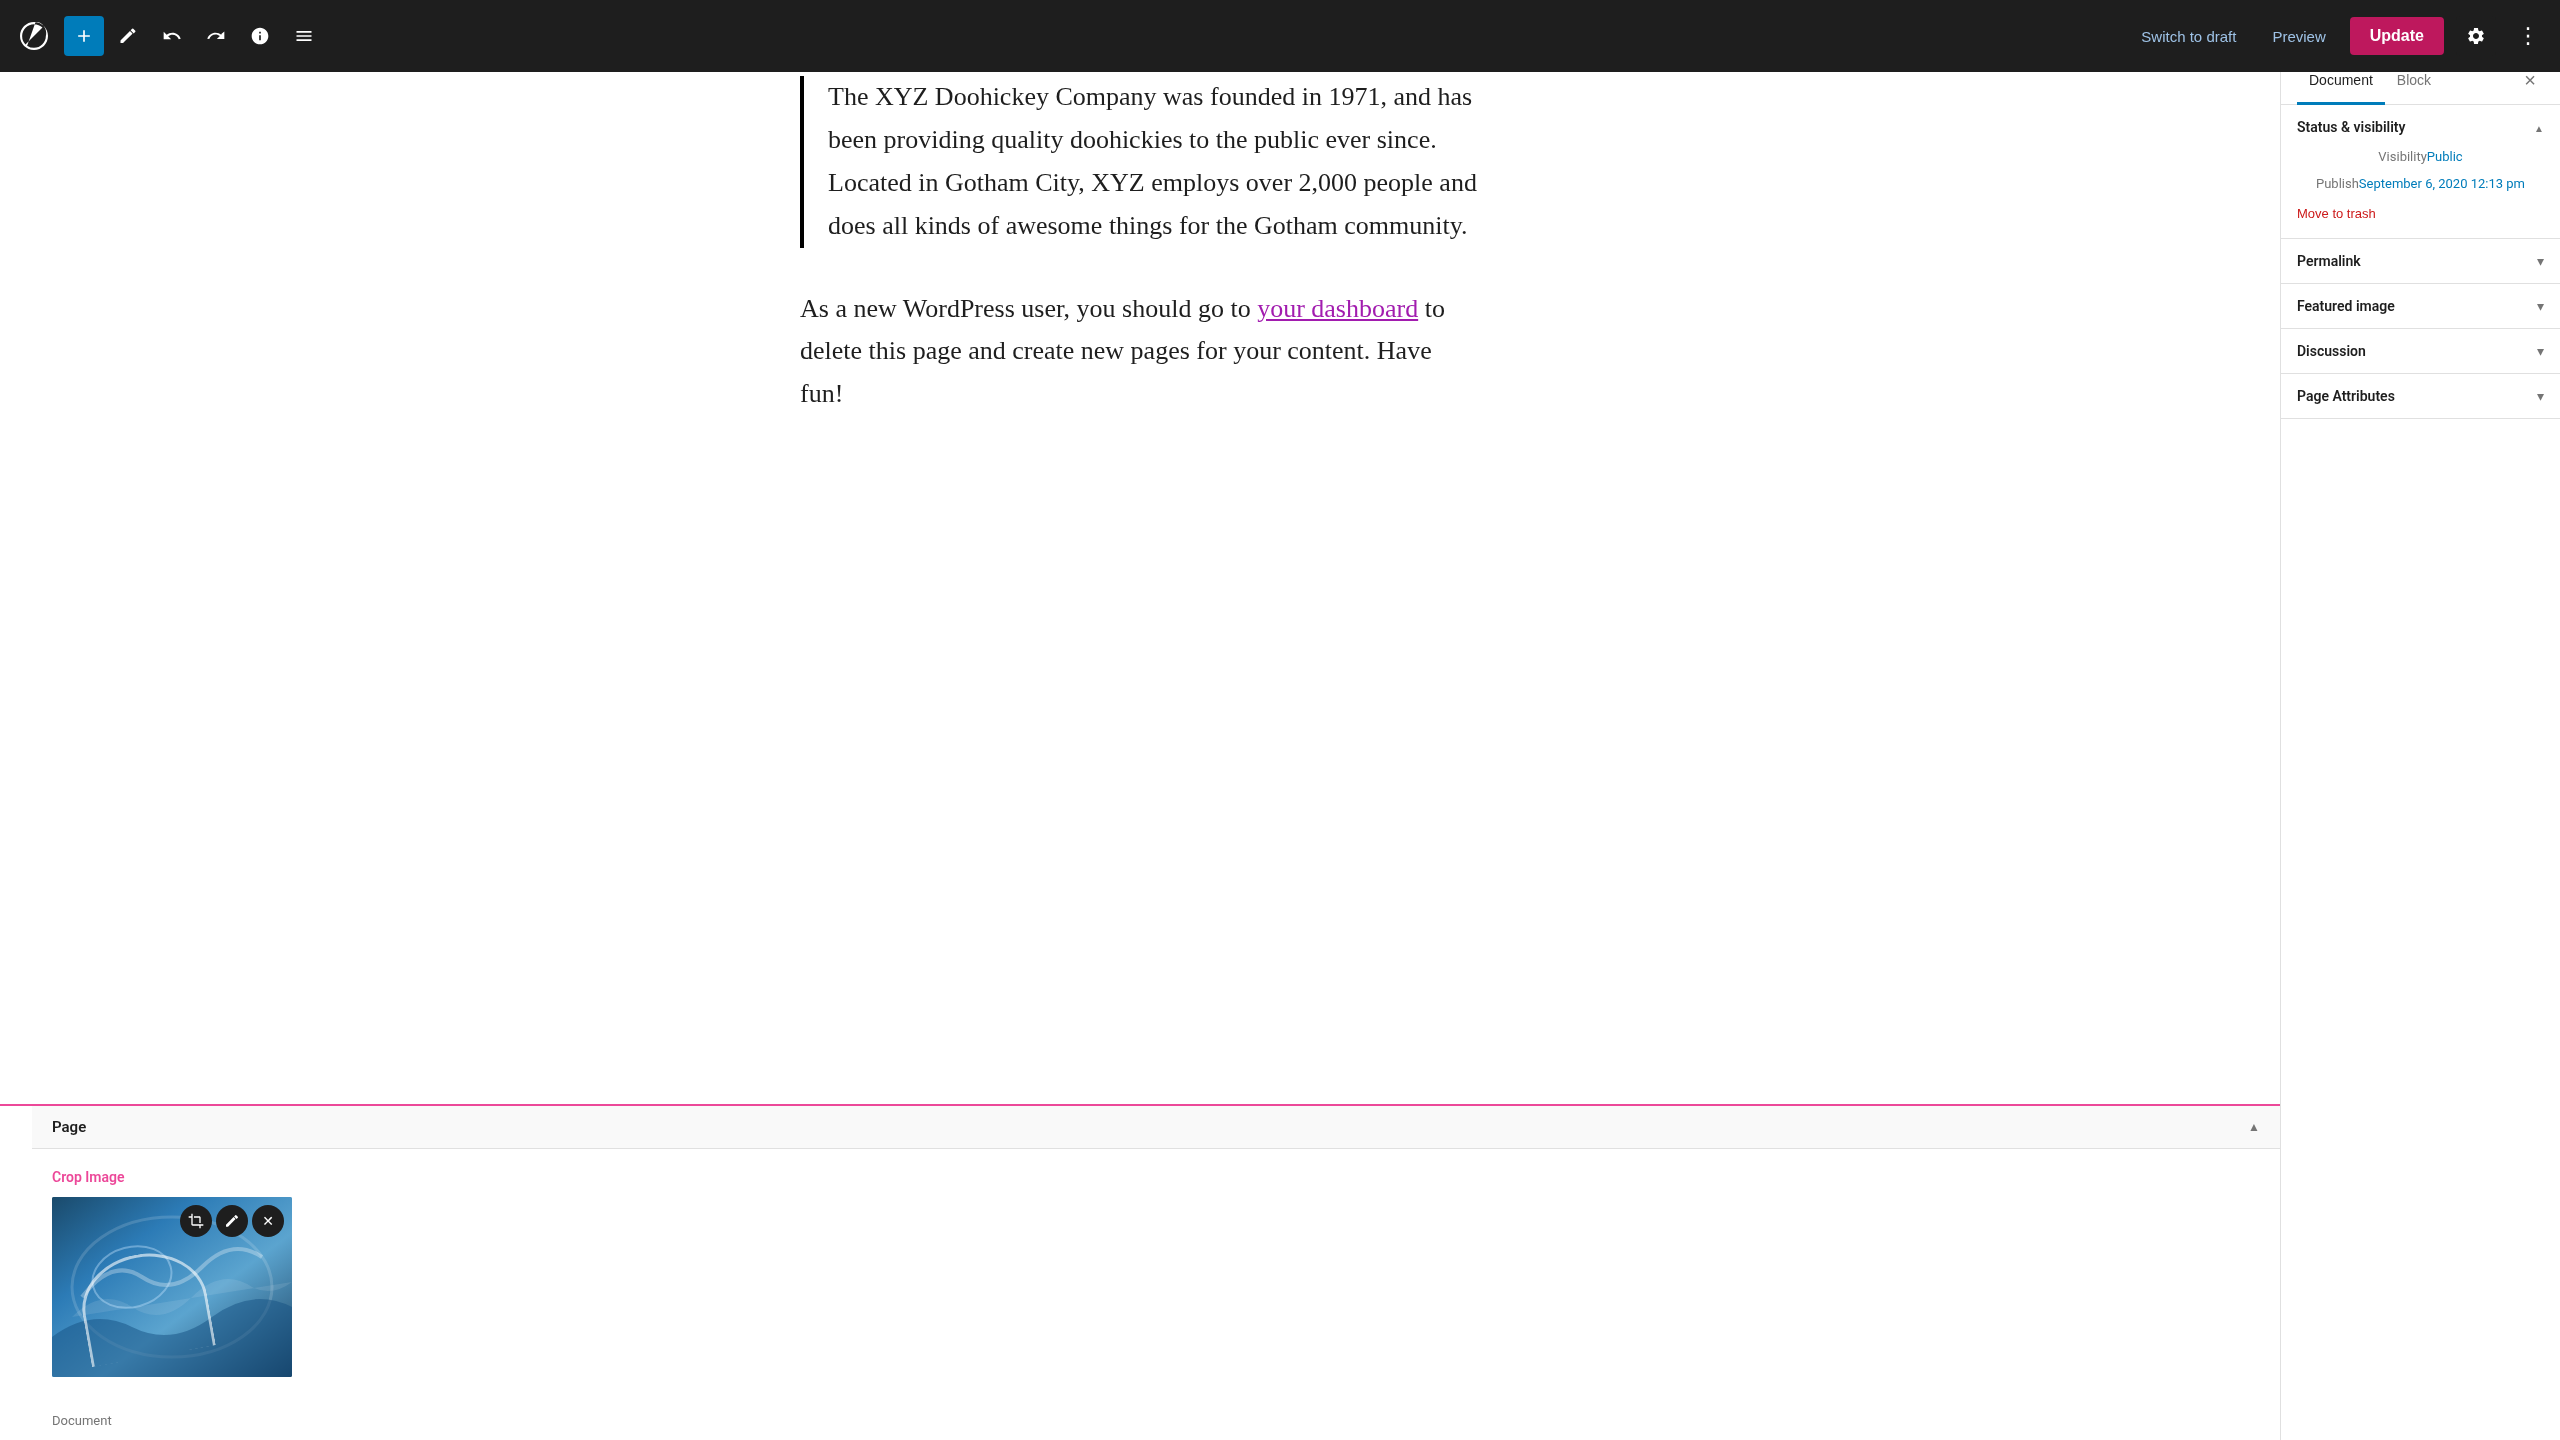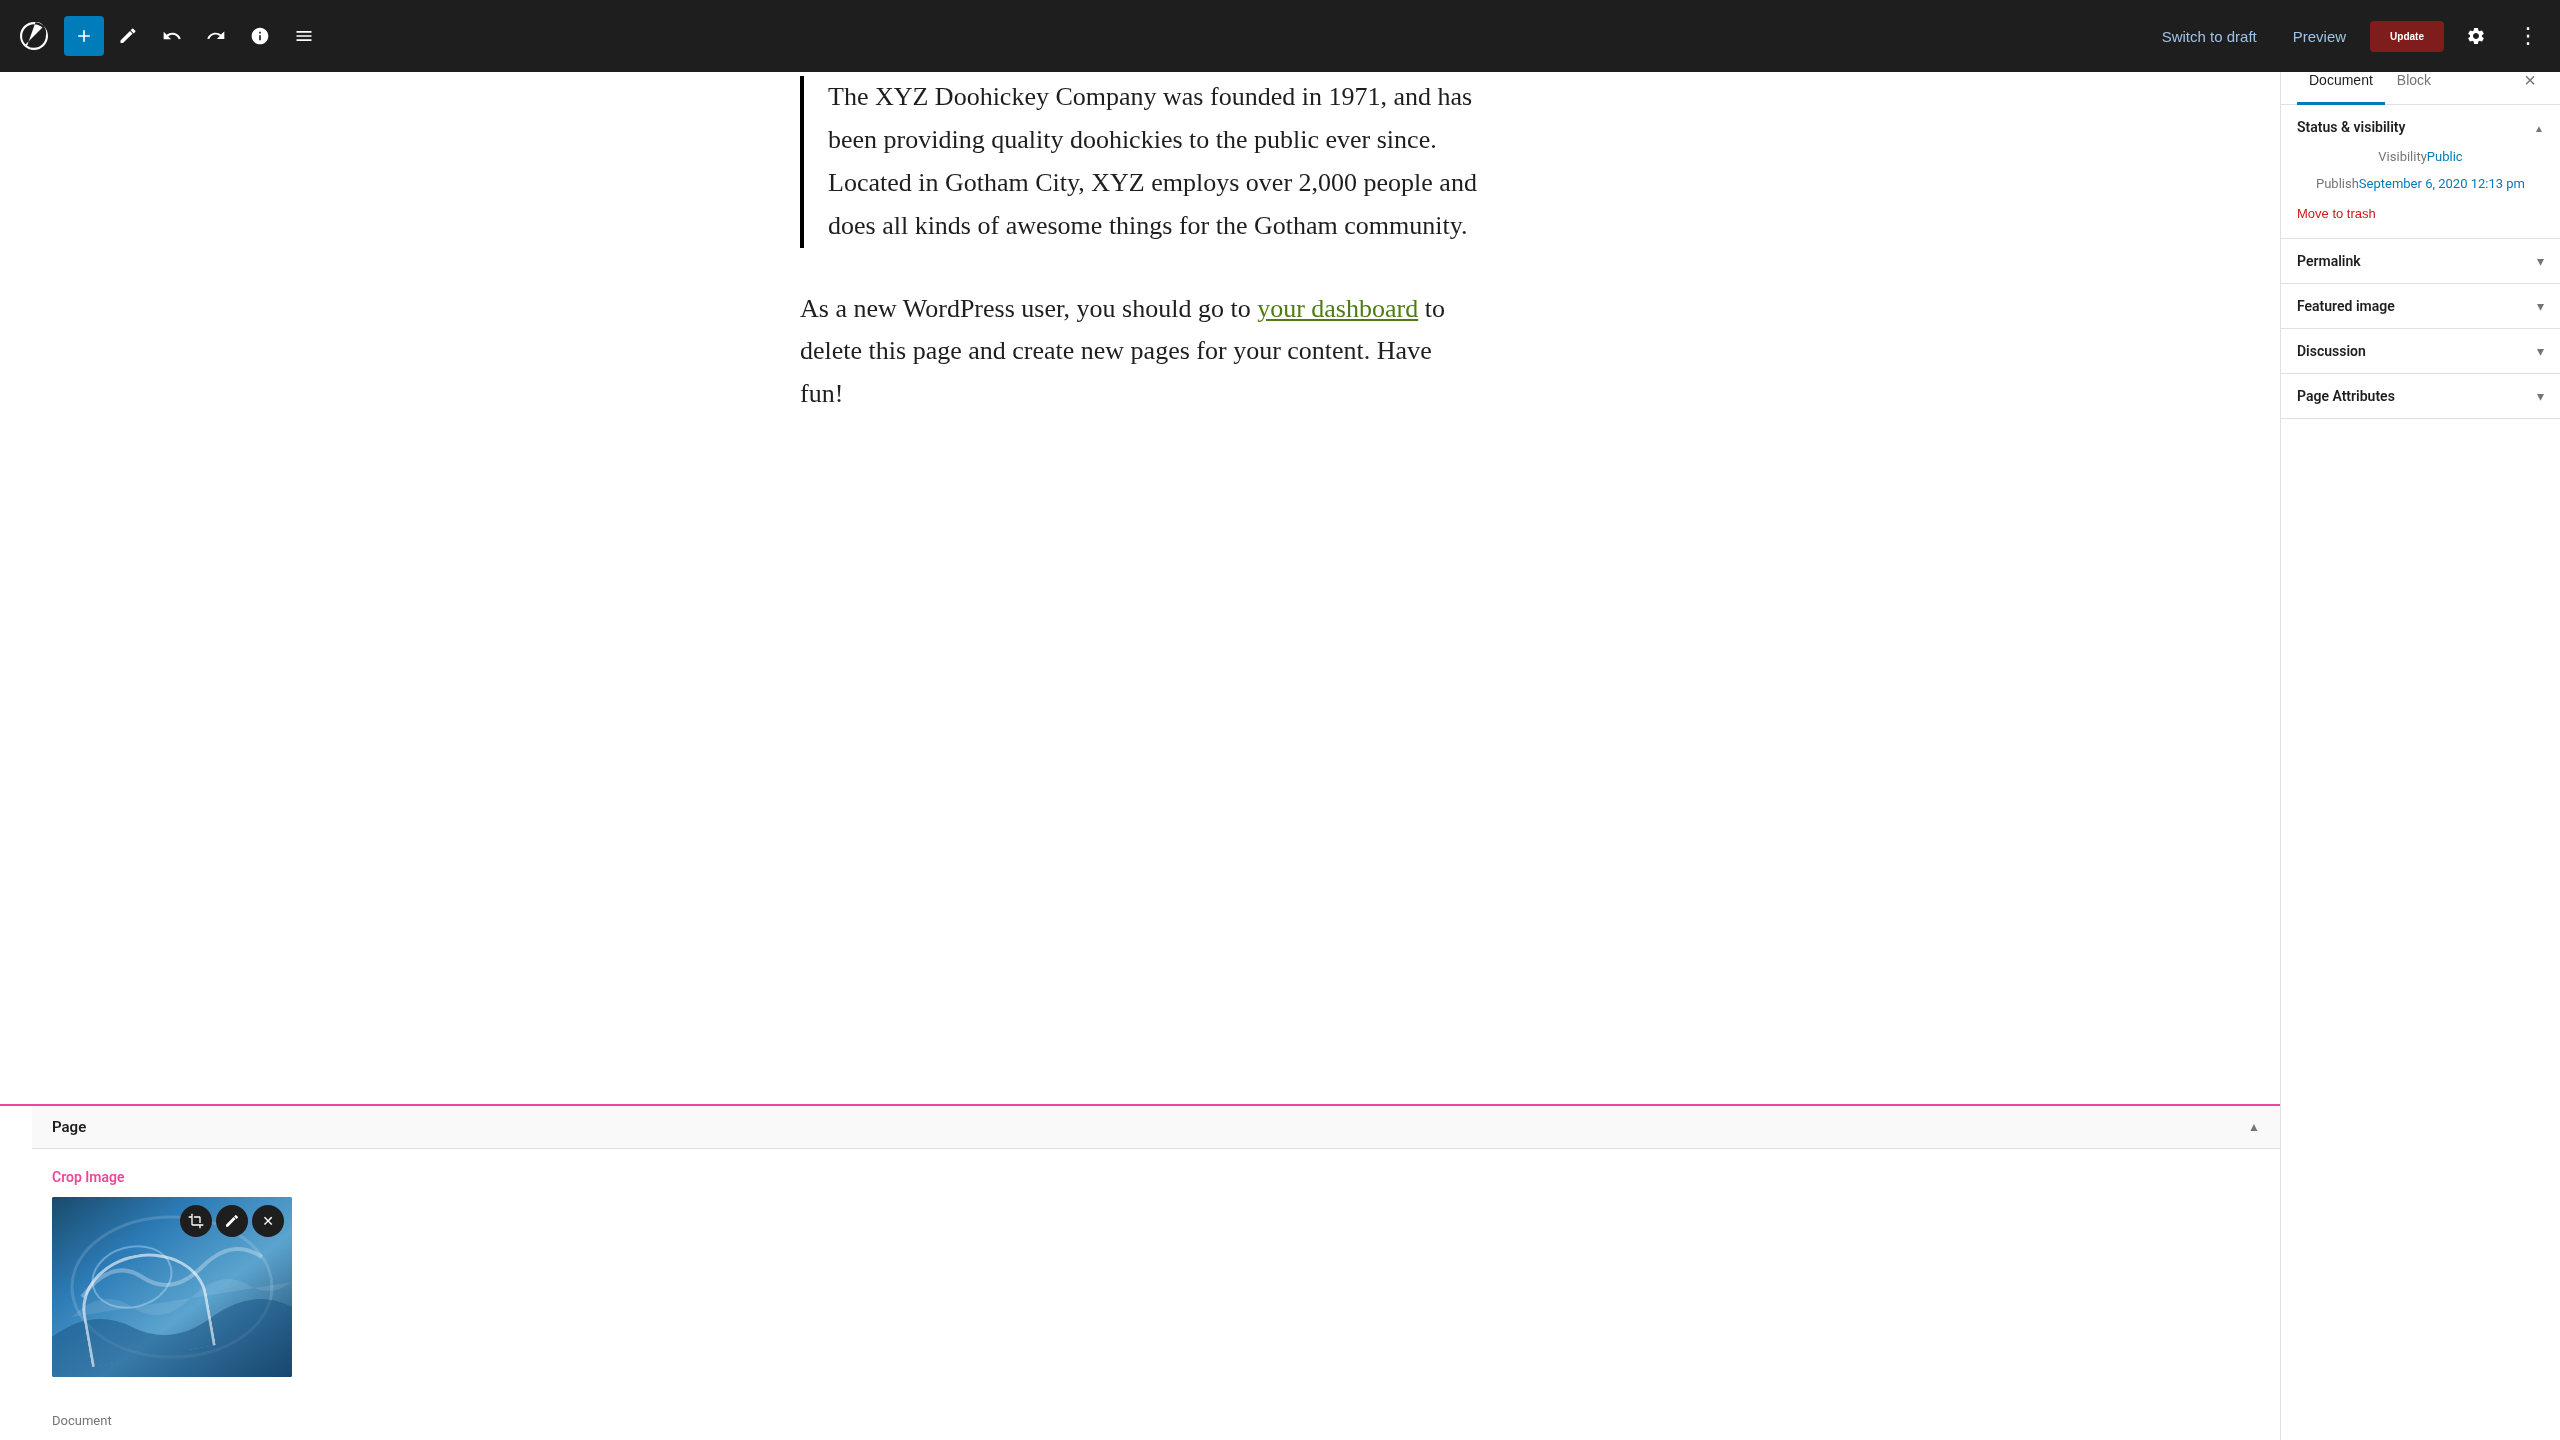--- a/index.html
+++ b/index.html
@@ -70,26 +70,26 @@
     .preview-btn {
       background: transparent;
       border: none;
       color: #9ec2e6;
       font-size: 15px;
       cursor: pointer;
       padding: 8px 12px;
       border-radius: 4px;
     }
     .update-btn {
-      background: #7f1d1d;
+      background: #be185d;
       color: #fff;
       border: none;
       border-radius: 4px;
       padding: 10px 20px;
-      font-size: 10px;
+      font-size: 16px;
       font-weight: 600;
       cursor: pointer;
     }
     .settings-btn {
       width: 40px; height: 40px;
       background: #1e1e1e;
       border: none;
       color: #fff;
       display: flex; align-items: center; justify-content: center;
       cursor: pointer;
@@ -148,21 +148,21 @@
     }
 
     .paragraph-block p {
       font-family: Georgia, "Times New Roman", serif;
       font-size: 26px;
       line-height: 1.65;
       color: #1e1e1e;
     }
 
     .paragraph-block a {
-      color: #4d7c0f;
+      color: #a21caf;
     }
 
     
     .bottom-section {
       border-top: 2px solid #ec4899;
       margin-top: auto;
       padding-left: 32px;
     }
 
     .page-section-header {

